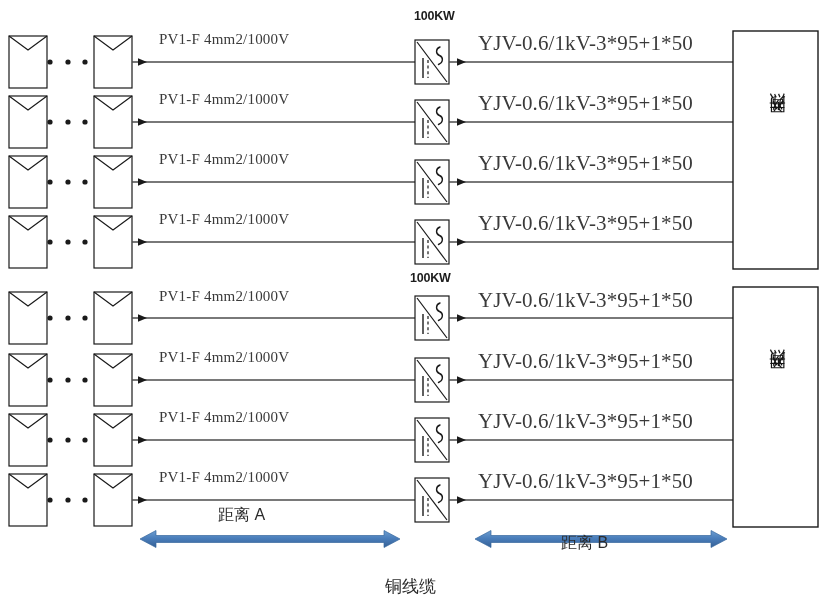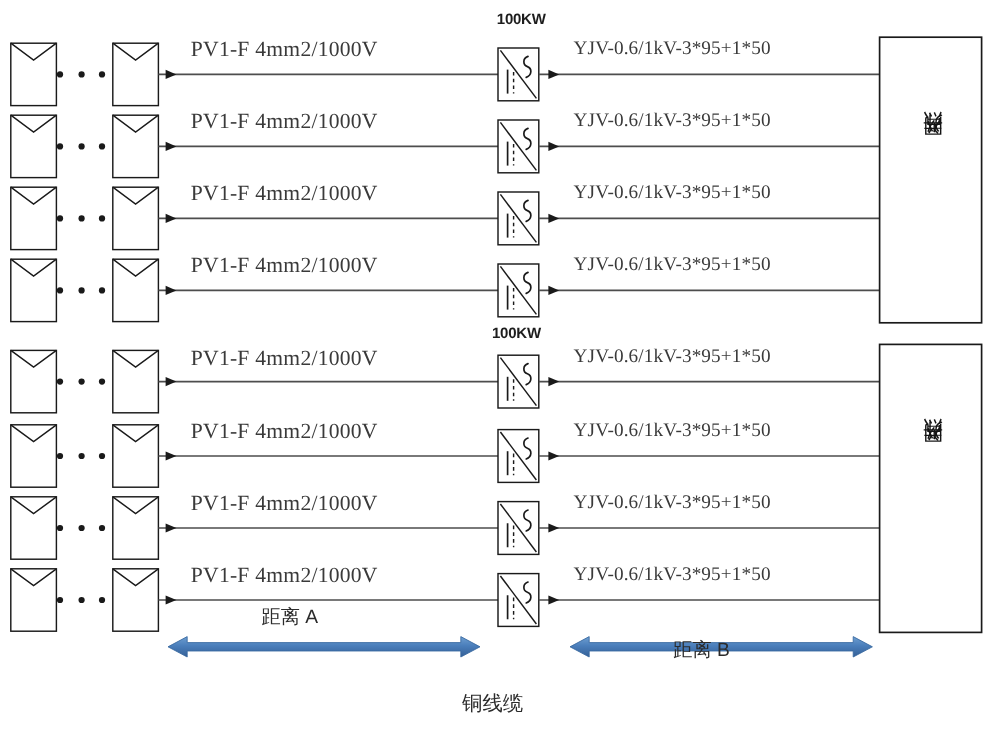--- a/index.html
+++ b/index.html
@@ -11,22 +11,22 @@
   #stage{position:absolute;left:0;top:0;width:826px;height:611px;}
   .svg-layer{position:absolute;left:0;top:0;width:826px;height:611px;}
 
   .lbl{
     position:absolute;
     font-family:"Liberation Serif", serif;
     color:#3a3a3a;
     white-space:nowrap;
     line-height:1;
   }
-  .cable-lbl{font-size:18px;letter-spacing:0.2px;}
-  .yjv-lbl{font-size:16px;letter-spacing:0.1px;}
+  .cable-lbl{font-size:15px;letter-spacing:0.2px;}
+  .yjv-lbl{font-size:21px;letter-spacing:0.1px;}
   .kw-lbl{
     font-family:"Liberation Sans", sans-serif;
     font-size:12.5px;font-weight:bold;color:#1d1d1d;letter-spacing:-0.2px;
   }
   .dist-lbl{
     font-family:"Liberation Sans", sans-serif;
     font-size:16px;color:#2b2b2b;text-align:right;
   }
   .caption{
     font-family:"Liberation Sans", sans-serif;

